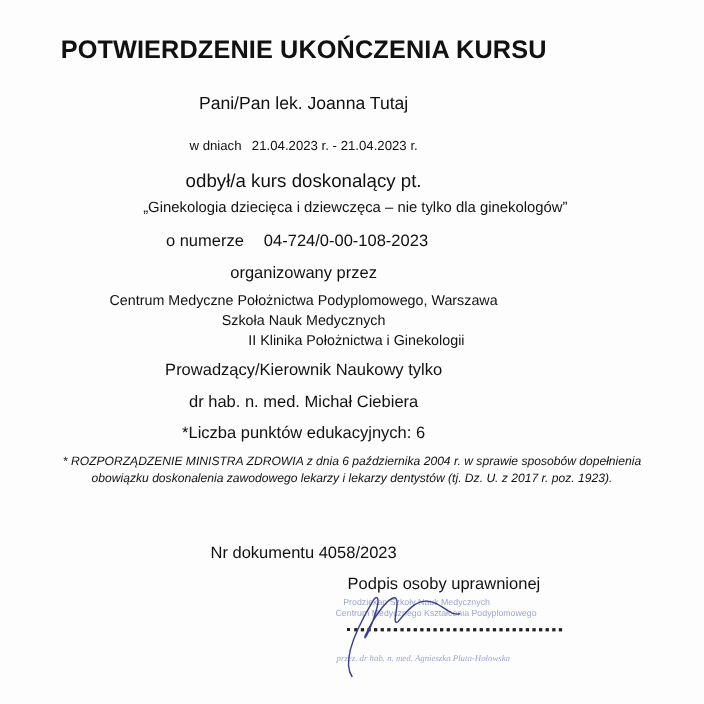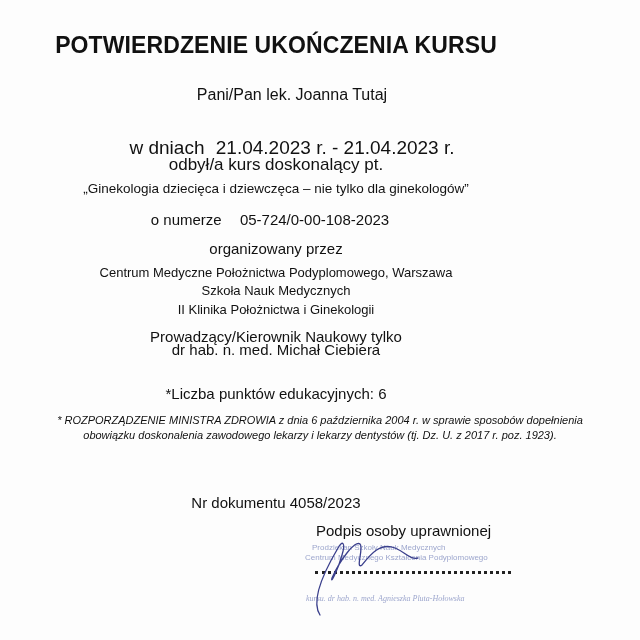--- a/index.html
+++ b/index.html
@@ -2,33 +2,33 @@
 <html><head>
 <meta charset="utf-8">
 <style>
   html, body { margin: 0; padding: 0; }
   body {
     width: 640px; height: 640px; background: #fdfdfd; position: relative; overflow: hidden;
     font-family: "Liberation Sans", "DejaVu Sans", sans-serif; color: #111;
   }
   .line { position: absolute; left: 0; width: 552px; text-align: center; white-space: nowrap; }
   .title { top: 32px; font-size: 23px; font-weight: bold; letter-spacing: 0.1px; }
-  .name { top: 86px; font-size: 16px; margin-left: 16px; }
-  .dates { top: 137px; font-size: 19px; padding-left: 16px; }
+  .name { top: 86px; font-size: 16px; }
+  .dates { top: 125px; font-size: 12px; }
   .dates .label { margin-right: 6px; }
   .completed { top: 155px; font-size: 17px; }
-  .course-title { top: 181px; font-size: 13.5px; }
+  .course-title { top: 181px; font-size: 13.5px; padding-left: 47px; }
   .number { top: 211px; font-size: 15px; left: -6px; }
   .number .label { margin-right: 14px; }
   .organized { top: 240px; font-size: 15px; }
   .org1 { top: 265px; font-size: 13px; }
   .org2 { top: 283px; font-size: 13px; }
-  .org3 { top: 302px; font-size: 13px; }
+  .org3 { top: 302px; font-size: 13px; padding-left: 48px; }
   .leader-label { top: 328px; font-size: 15px; }
-  .leader-name { top: 341px; font-size: 15px; }
+  .leader-name { top: 357px; font-size: 15px; }
   .points { top: 385px; font-size: 15px; }
   .footnote { top: 413px; font-size: 11px; font-style: italic; line-height: 15px; white-space: normal; left: 40px; width: 560px; }
   .docnr { top: 494px; font-size: 15px; }
   .sig-label { position: absolute; top: 522px; left: 316px; font-size: 15px; white-space: nowrap; }
   .stamp { position: absolute; color: #8b96c4; font-size: 8px; white-space: nowrap; opacity: 0.85; }
   .stamp1 { top: 543px; left: 312px; }
   .stamp2 { top: 553px; left: 305px; }
   .stamp3 { top: 594px; left: 306px; font-style: italic; font-family: "Liberation Serif", serif; }
   .dots { position: absolute; top: 567px; left: 315px; width: 196px; border-bottom: 3px dotted #222; height: 4px; }
   .signature { position: absolute; left: 300px; top: 530px; width: 150px; height: 90px; }
@@ -40,34 +40,34 @@
   <div class="line title">POTWIERDZENIE UKOŃCZENIA KURSU</div>
   <div class="line name">Pani/Pan lek. Joanna Tutaj</div>
   <div class="line dates">
     <span class="label">w dniach</span>
     <span>21.04.2023 r. - 21.04.2023 r.</span>
   </div>
   <div class="line completed">odbył/a kurs doskonalący pt.</div>
   <div class="line course-title">„Ginekologia dziecięca i dziewczęca – nie tylko dla ginekologów”</div>
   <div class="line number">
     <span class="label">o numerze</span>
-    <span>05-724/0-00-108-2023</span>
+    <span>04-724/0-00-108-2023</span>
   </div>
   <div class="line organized">organizowany przez</div>
   <div class="line org1">Centrum Medyczne Położnictwa Podyplomowego, Warszawa</div>
   <div class="line org2">Szkoła Nauk Medycznych</div>
   <div class="line org3">II Klinika Położnictwa i Ginekologii</div>
   <div class="line leader-label">Prowadzący/Kierownik Naukowy tylko</div>
   <div class="line leader-name">dr hab. n. med. Michał Ciebiera</div>
   <div class="line points">*Liczba punktów edukacyjnych: 6</div>
   <div class="line footnote">* ROZPORZĄDZENIE MINISTRA ZDROWIA z dnia 6 października 2004 r. w sprawie sposobów dopełnienia obowiązku doskonalenia zawodowego lekarzy i lekarzy dentystów (tj. Dz. U. z 2017 r. poz. 1923).</div>
   <div class="line docnr">Nr dokumentu 4058/2023</div>
 
   <div class="sig-label">Podpis osoby uprawnionej</div>
   <div class="stamp stamp1">Prodziekan Szkoły Nauk Medycznych</div>
   <div class="stamp stamp2">Centrum Medycznego Kształcenia Podyplomowego</div>
   <div class="dots"></div>
-  <div class="stamp stamp3">kursu. dr hab. n. med. Agnieszka Pluta-Hołowska</div>
+  <div class="stamp stamp3">przez. dr hab. n. med. Agnieszka Pluta-Hołowska</div>
 
   <svg class="signature" viewBox="0 0 150 90">
     <path d="M20 85 C 10 70, 25 40, 38 18 C 42 10, 46 12, 42 25 C 38 40, 30 55, 32 48 C 40 30, 55 10, 60 14 C 64 18, 55 40, 62 35 C 70 25, 80 12, 95 18 C 105 22, 110 30, 118 28" fill="none" stroke="#3a3f8c" stroke-width="1.3" stroke-linecap="round"></path>
   </svg>
 </div>
 
 </body></html>

